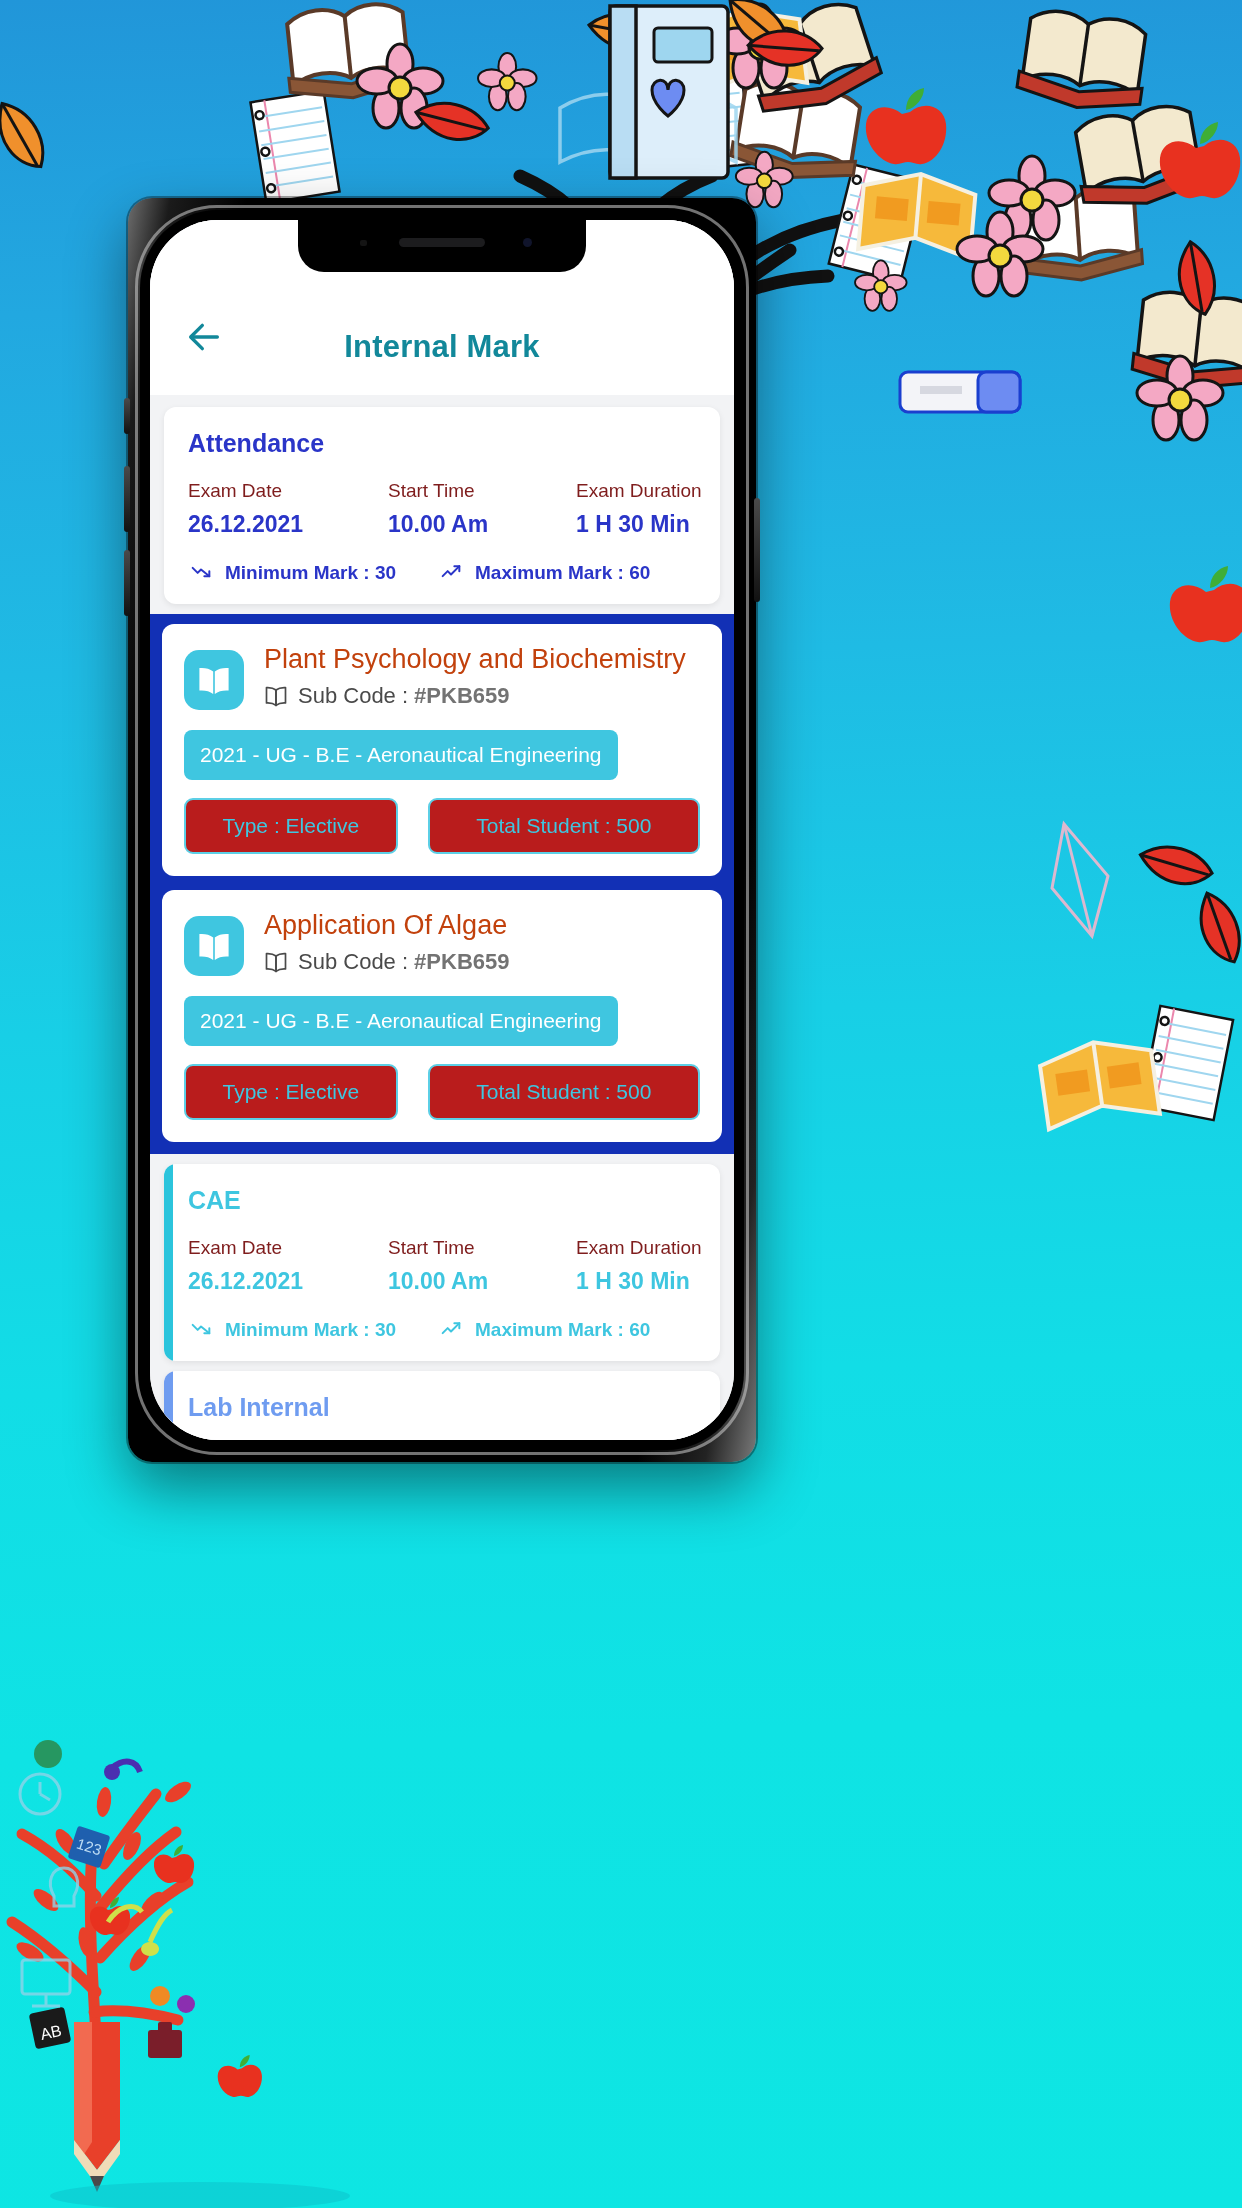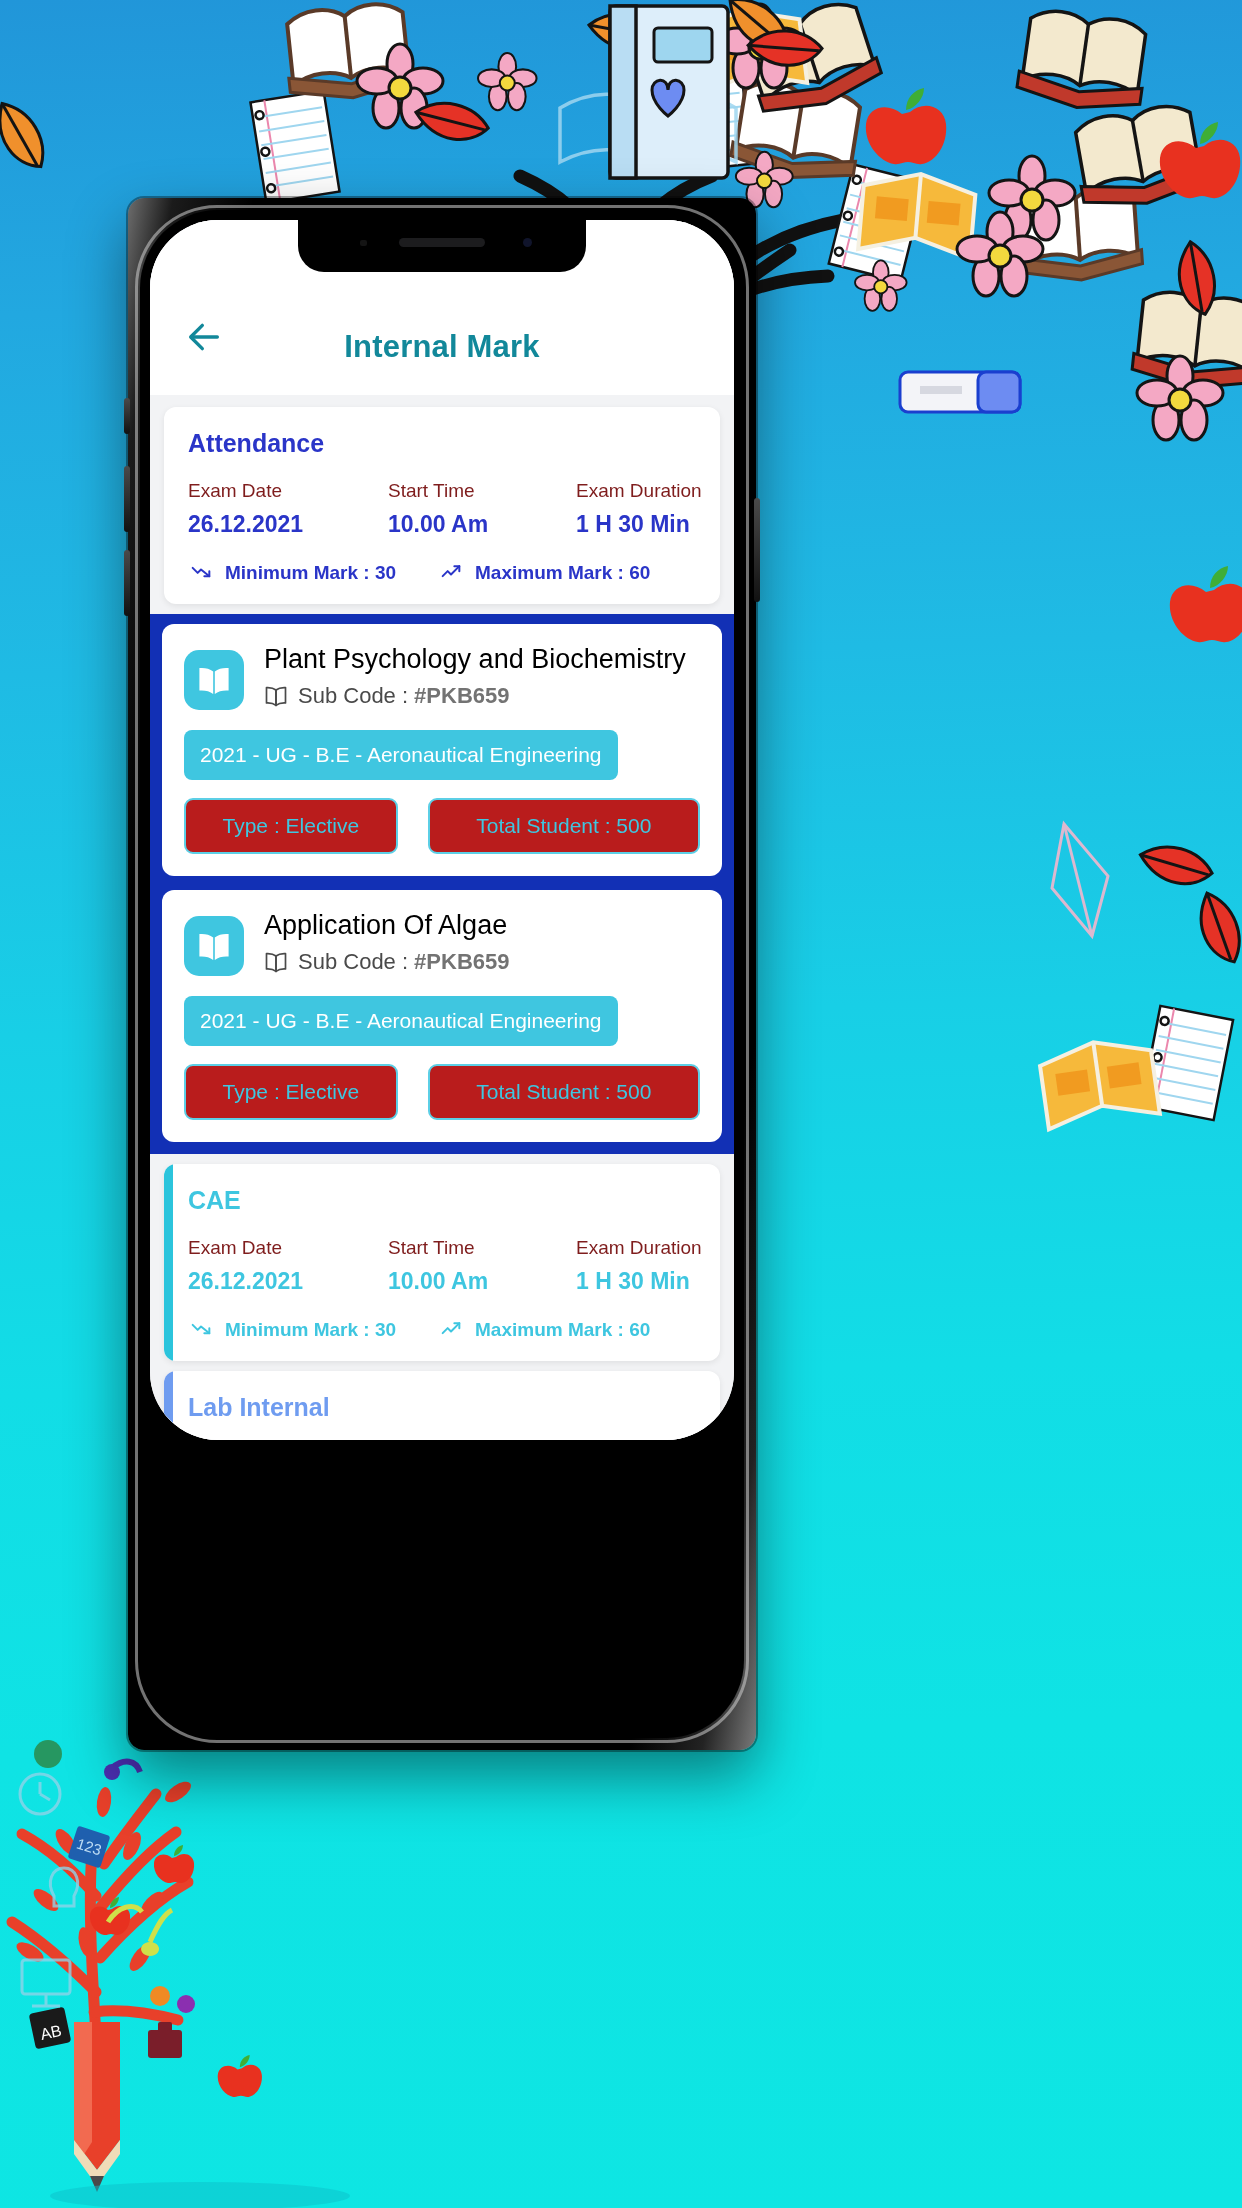--- a/index.html
+++ b/index.html
@@ -29,22 +29,22 @@
     inset: 0;
     pointer-events: none;
   }
 
   
   #phone {
     position: absolute;
     left: 128px;
     top: 198px;
     width: 628px;
-    height: 1552px;
-    border-radius: 16px;
+    height: 1264px;
+    border-radius: 24px;
     background: linear-gradient(100deg,#6d6d6d 0%,#1b1b1b 5%,#000 14%,#000 86%,#232323 94%,#7a7a7a 100%);
     box-shadow: 0 26px 60px rgba(0,0,0,0.45), 0 0 0 2px rgba(0,0,0,0.35);
   }
   #phone-inner-ring {
     position: absolute;
     inset: 7px;
     border-radius: 82px;
     border: 3px solid #cfcfcf;
     opacity: .55;
     pointer-events: none;
@@ -251,21 +251,21 @@
     border-radius: 15px;
     background: #3fc6e0;
     display: flex;
     align-items: center;
     justify-content: center;
     margin-top: 6px;
   }
   .subj-meta { margin-left: 20px; flex: 1; }
   .subj-name {
     font-size: 27px;
-    color: #000000;
+    color: #c2410c;
     line-height: 1.15;
     margin-bottom: 8px;
   }
   .subj-code-line {
     display: flex;
     align-items: center;
     font-size: 22px;
     color: #4a4a4a;
   }
   .subj-code-line .book-glyph {

